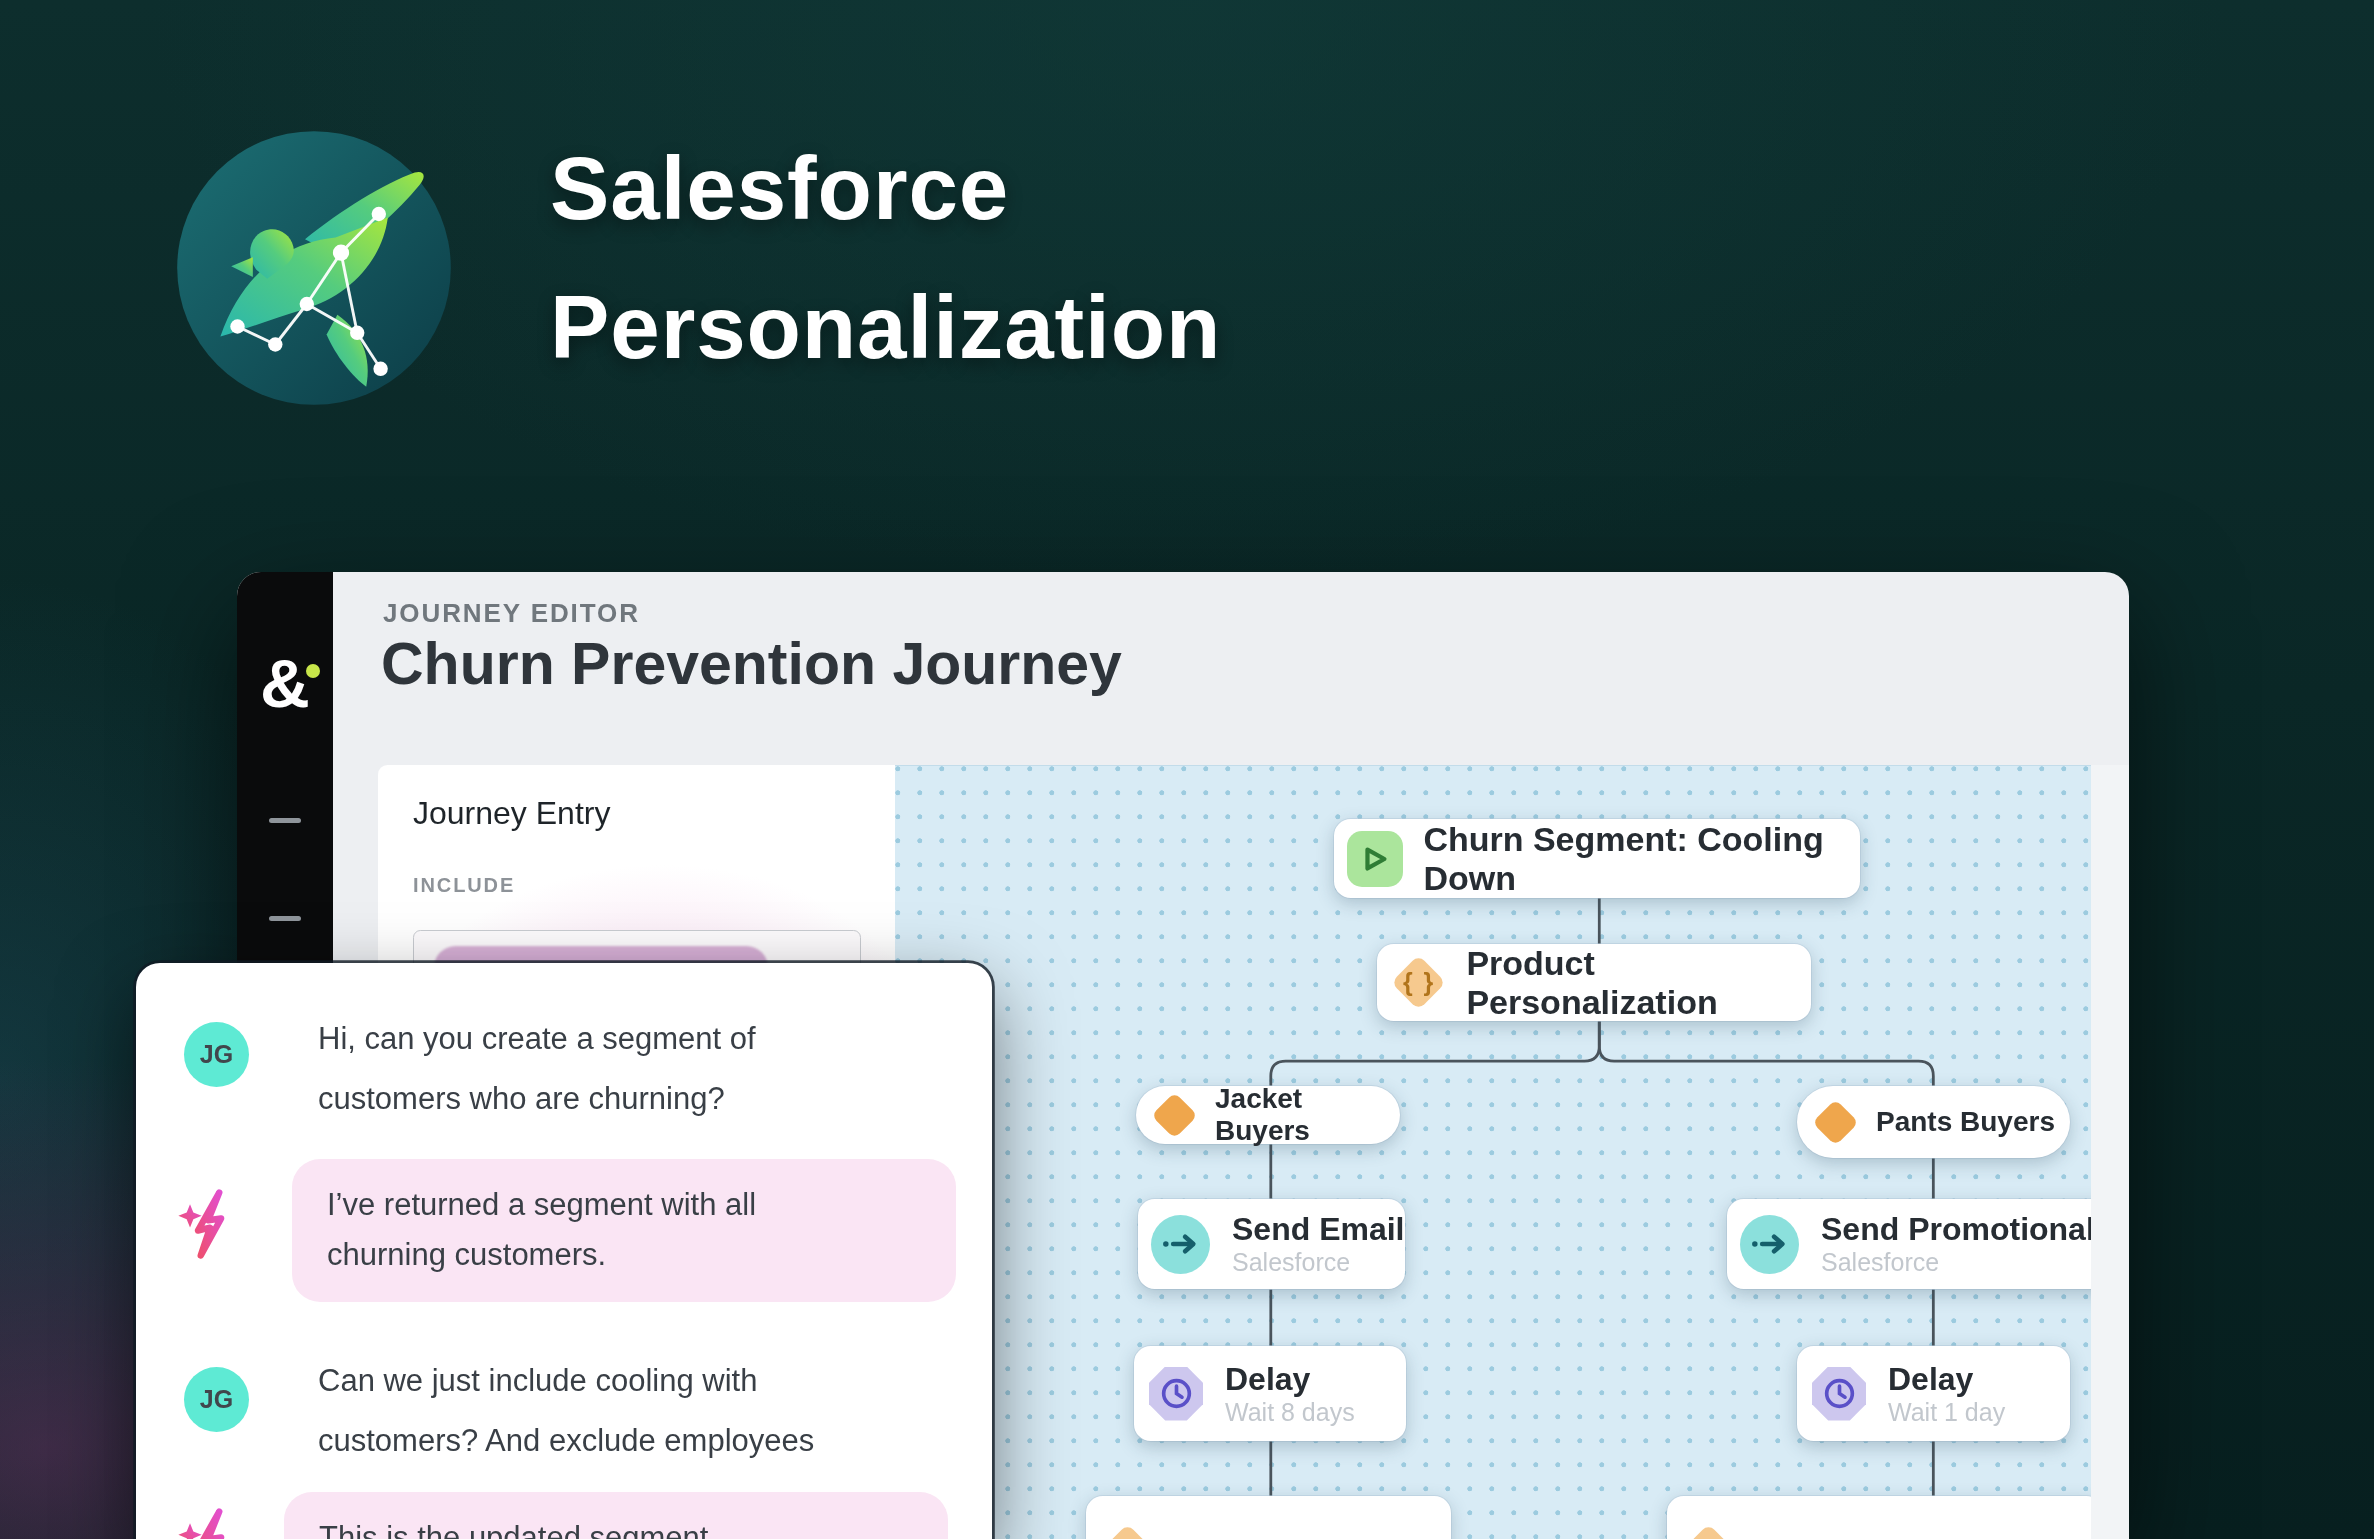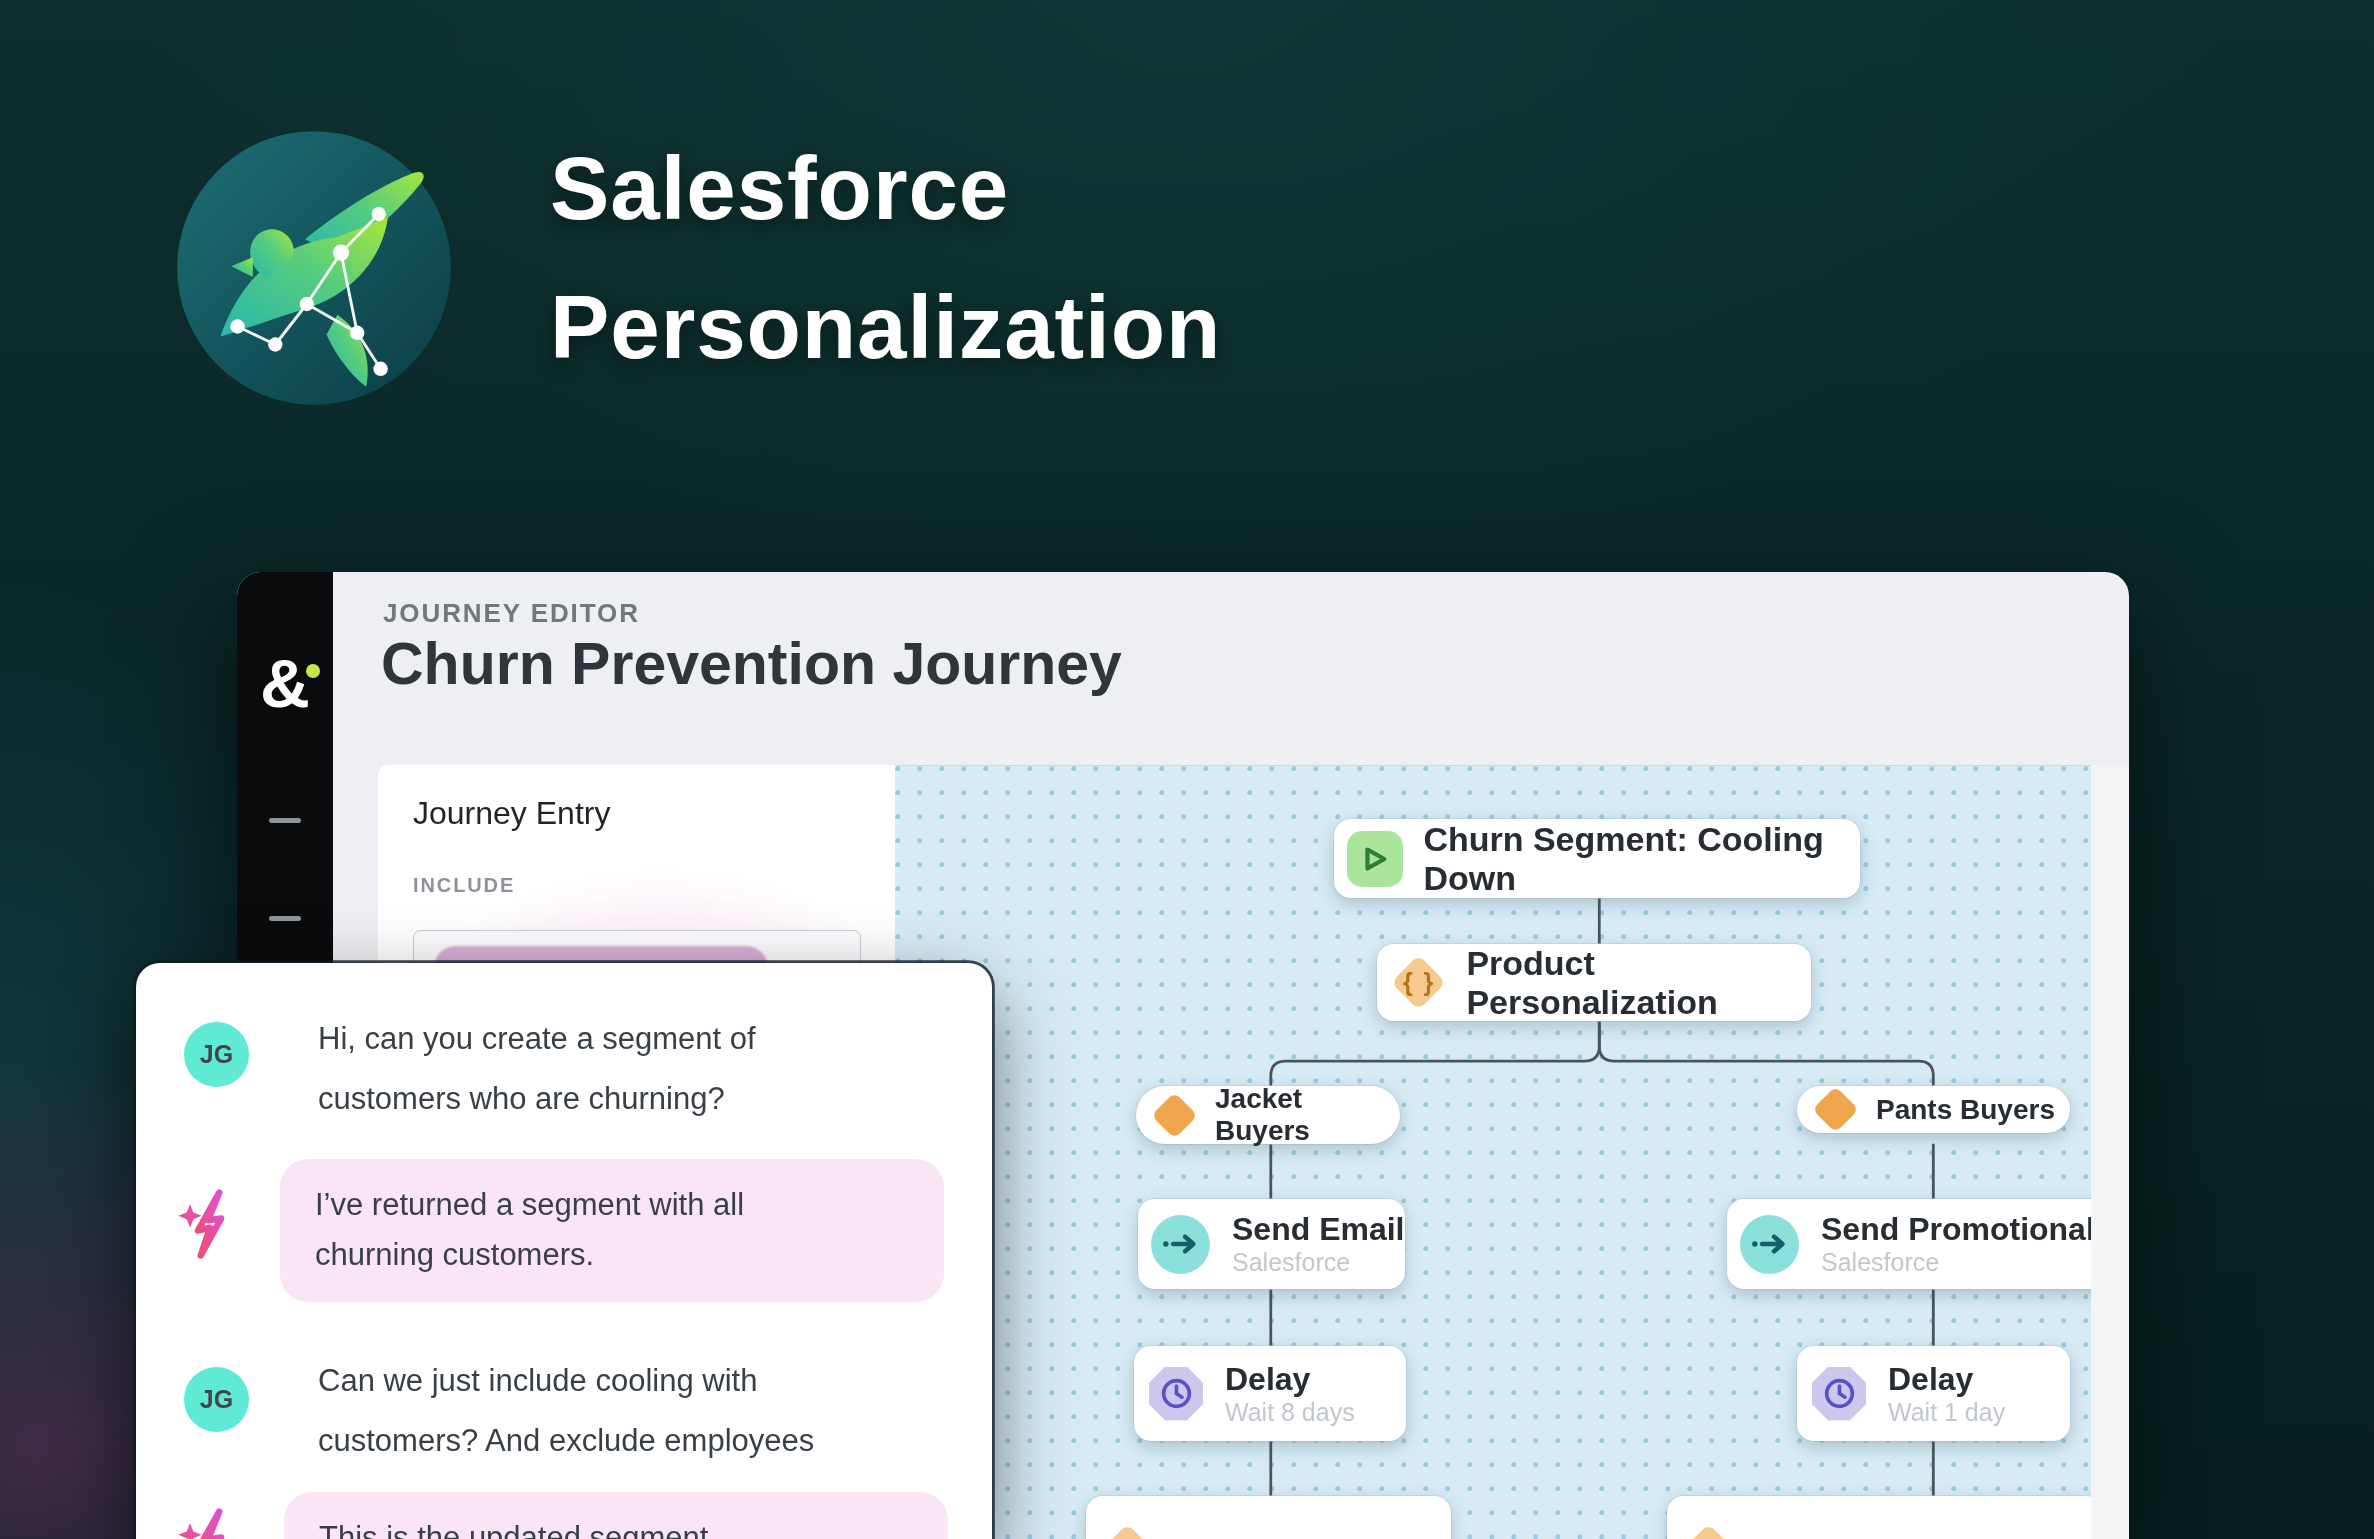--- a/index.html
+++ b/index.html
@@ -182,21 +182,21 @@
             <span class="br">{ }</span>
         </span>
         <span class="nlabel" style="font-size:34px">Product Personalization</span>
       </div>
 
       <div class="node pill" style="left:241px;top:320px;width:264px;height:58px">
         <span class="ic-diamond"></span>
         <span class="nlabel" style="font-size:28px">Jacket Buyers</span>
       </div>
 
-      <div class="node pill" style="left:902px;top:320px;width:273px;height:47px">
+      <div class="node pill" style="left:902px;top:320px;width:273px;height:72px">
         <span class="ic-diamond"></span>
         <span class="nlabel" style="font-size:28px">Pants Buyers</span>
       </div>
 
       <div class="node" style="left:243px;top:433px;width:267px;height:90px">
         <span class="ic-circle">
           <svg width="37" height="22" viewBox="0 0 40 24">
               <circle cx="4" cy="12" r="3" fill="#155f6b"></circle>
               <line x1="12" y1="12" x2="32" y2="12" stroke="#155f6b" stroke-width="5" stroke-linecap="round"></line>
               <path d="M25,4 L34,12 L25,20" fill="none" stroke="#155f6b" stroke-width="5" stroke-linecap="round" stroke-linejoin="round"></path>
@@ -277,21 +277,21 @@
     <svg class="spark" style="left:37px;top:224px" viewBox="0 0 80 80">
       <defs>
           <linearGradient id="pk" x1="0" y1="1" x2="1" y2="0">
         <stop offset="0" stop-color="#ee4f6d"></stop>
             <stop offset="1" stop-color="#e24fd0"></stop>
           </linearGradient>
         </defs>
       <path d="M50,6 L38,36 L52,34 L30,74 L40,44 L27,47 Z" fill="none" stroke="url(#pk)" stroke-width="7" stroke-linejoin="round"></path>
       <path d="M16,14 L20,24 L30,28 L20,32 L16,42 L12,32 L2,28 L12,24 Z" fill="url(#pk)" transform="translate(4,6) scale(0.9)"></path>
     </svg>
-    <div class="bubble" style="left:144px;top:196px;width:594px">I’ve returned a segment with all
+    <div class="bubble" style="left:156px;top:196px;width:594px">I’ve returned a segment with all
 churning customers.</div>
 
     <div class="avatar" style="left:48px;top:404px">JG</div>
     <div class="msg" style="left:182px;top:388px;width:649px">Can we just include cooling with
 customers? And exclude employees</div>
 
     <svg class="spark" style="left:37px;top:543px" viewBox="0 0 80 80">
       <path d="M50,6 L38,36 L52,34 L30,74 L40,44 L27,47 Z" fill="none" stroke="url(#pk)" stroke-width="7" stroke-linejoin="round"></path>
       <path d="M16,14 L20,24 L30,28 L20,32 L16,42 L12,32 L2,28 L12,24 Z" fill="url(#pk)" transform="translate(4,6) scale(0.9)"></path>
     </svg>

